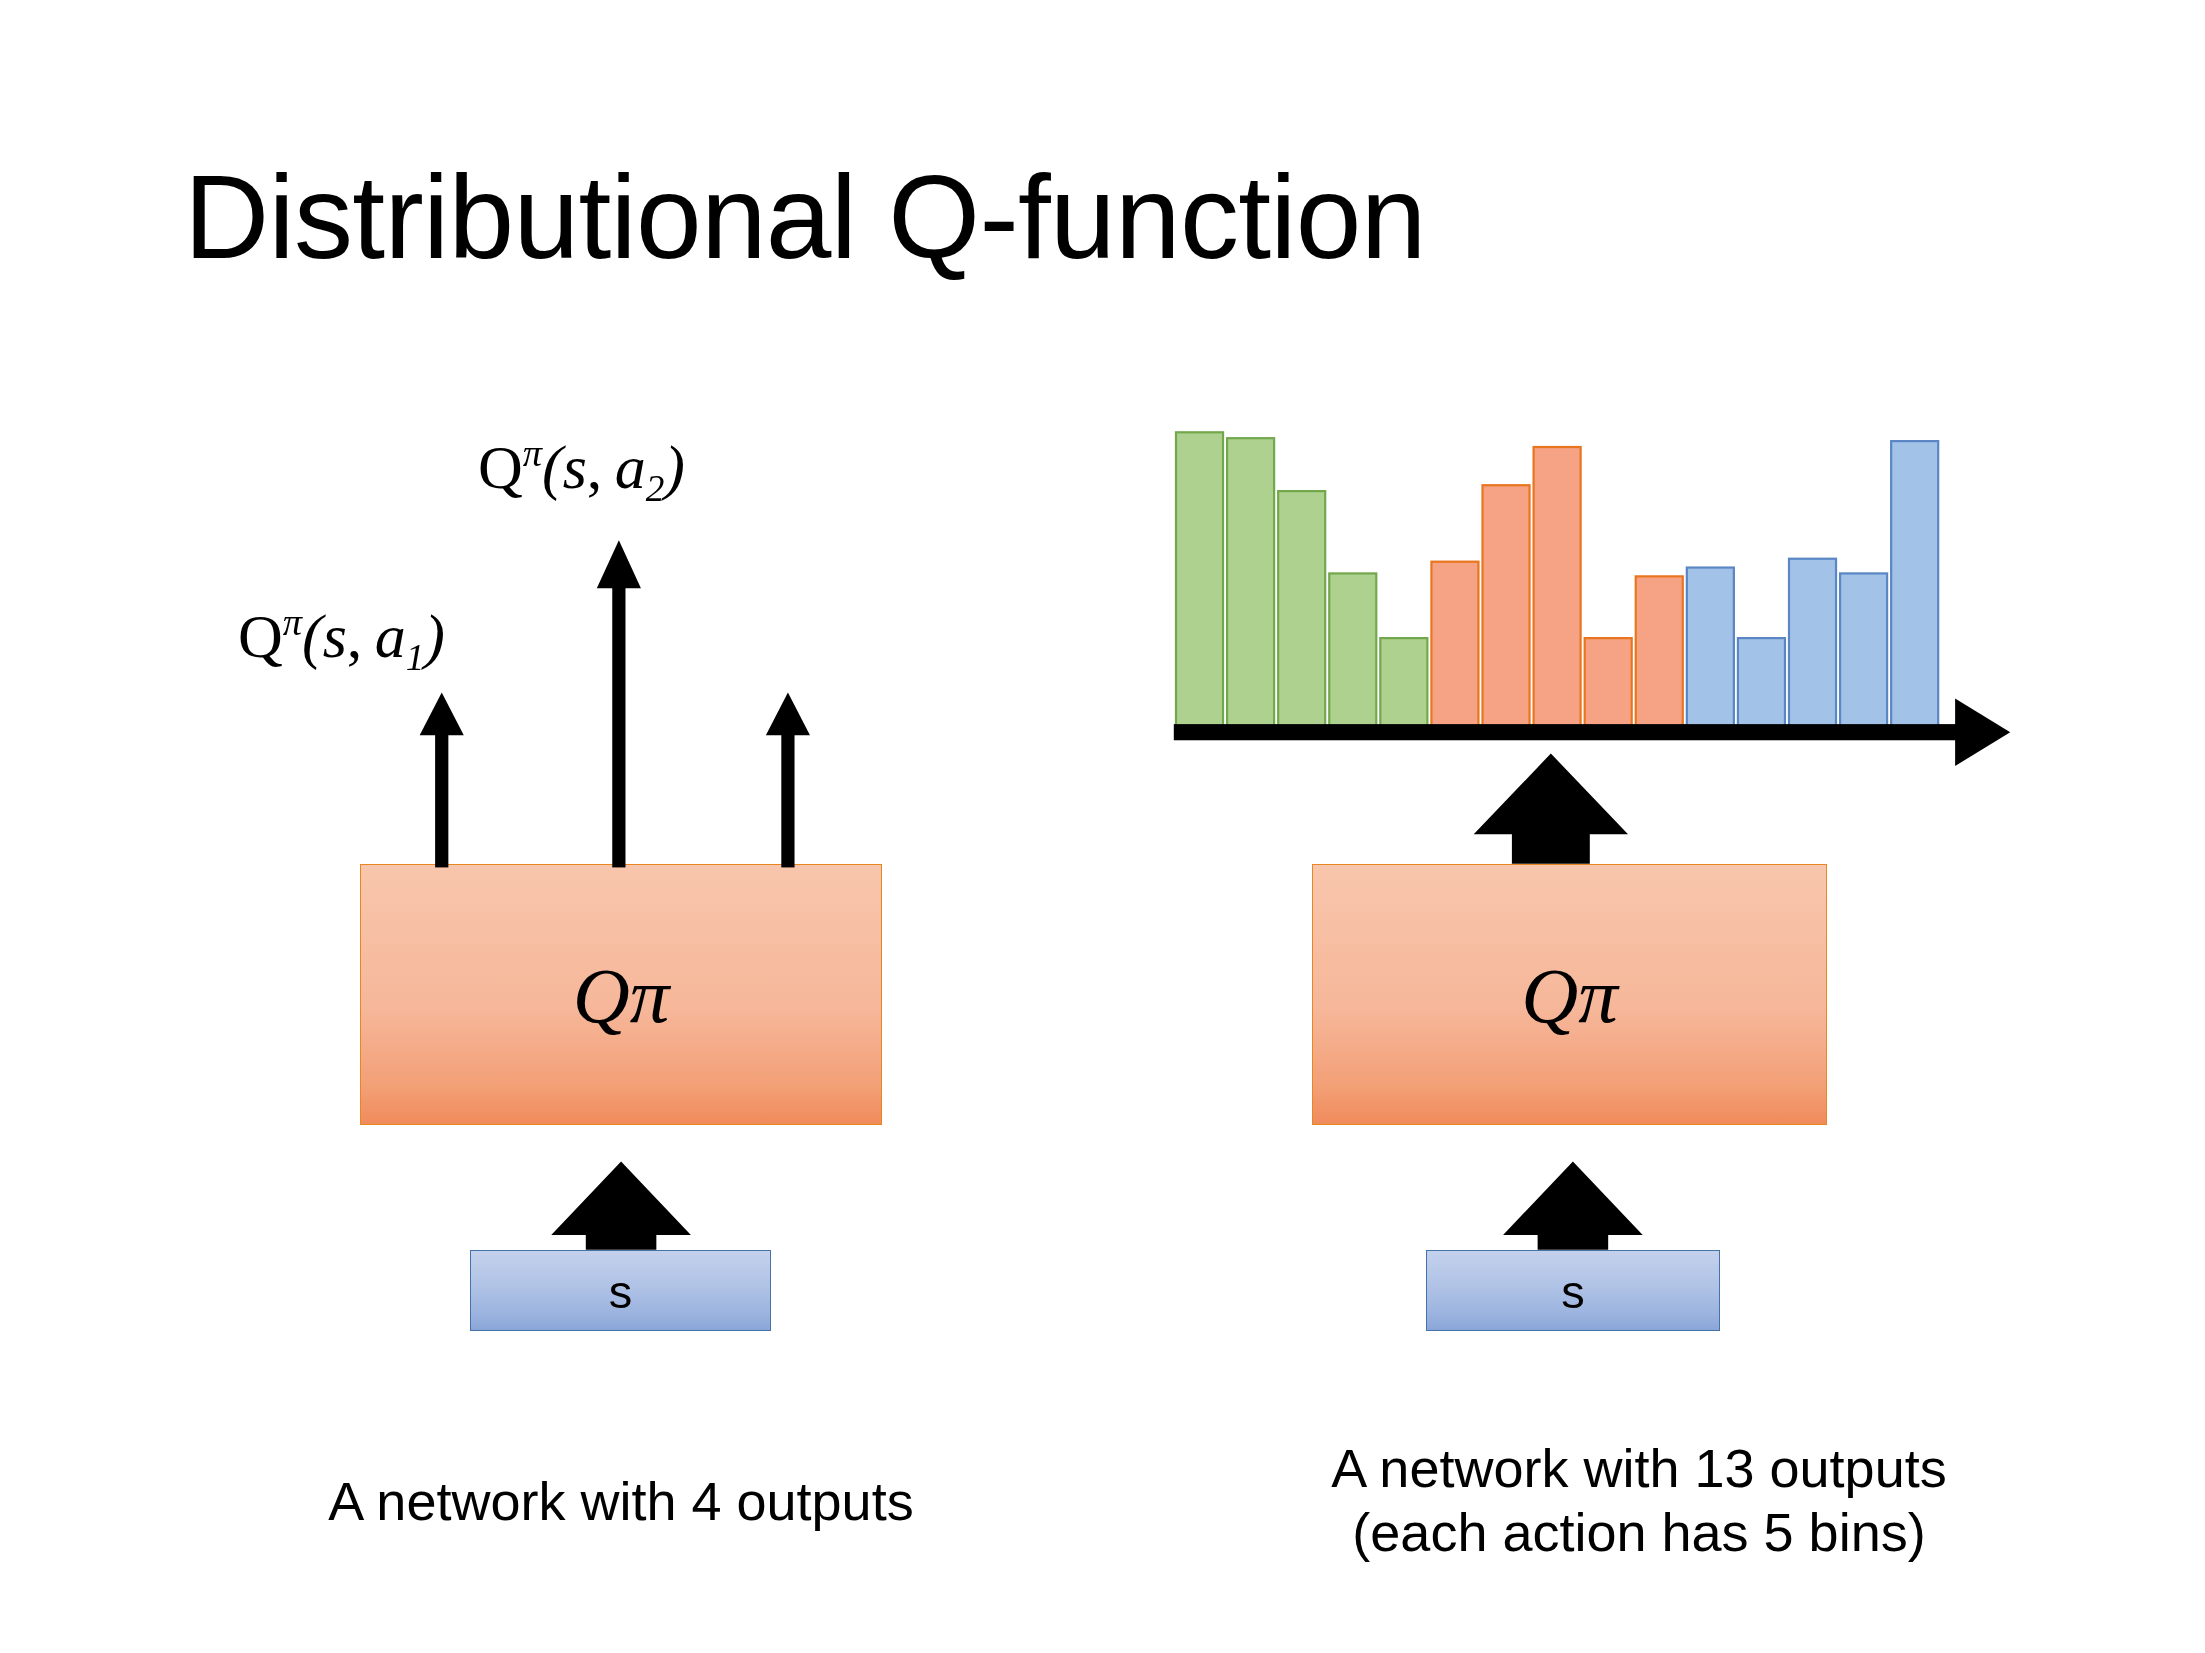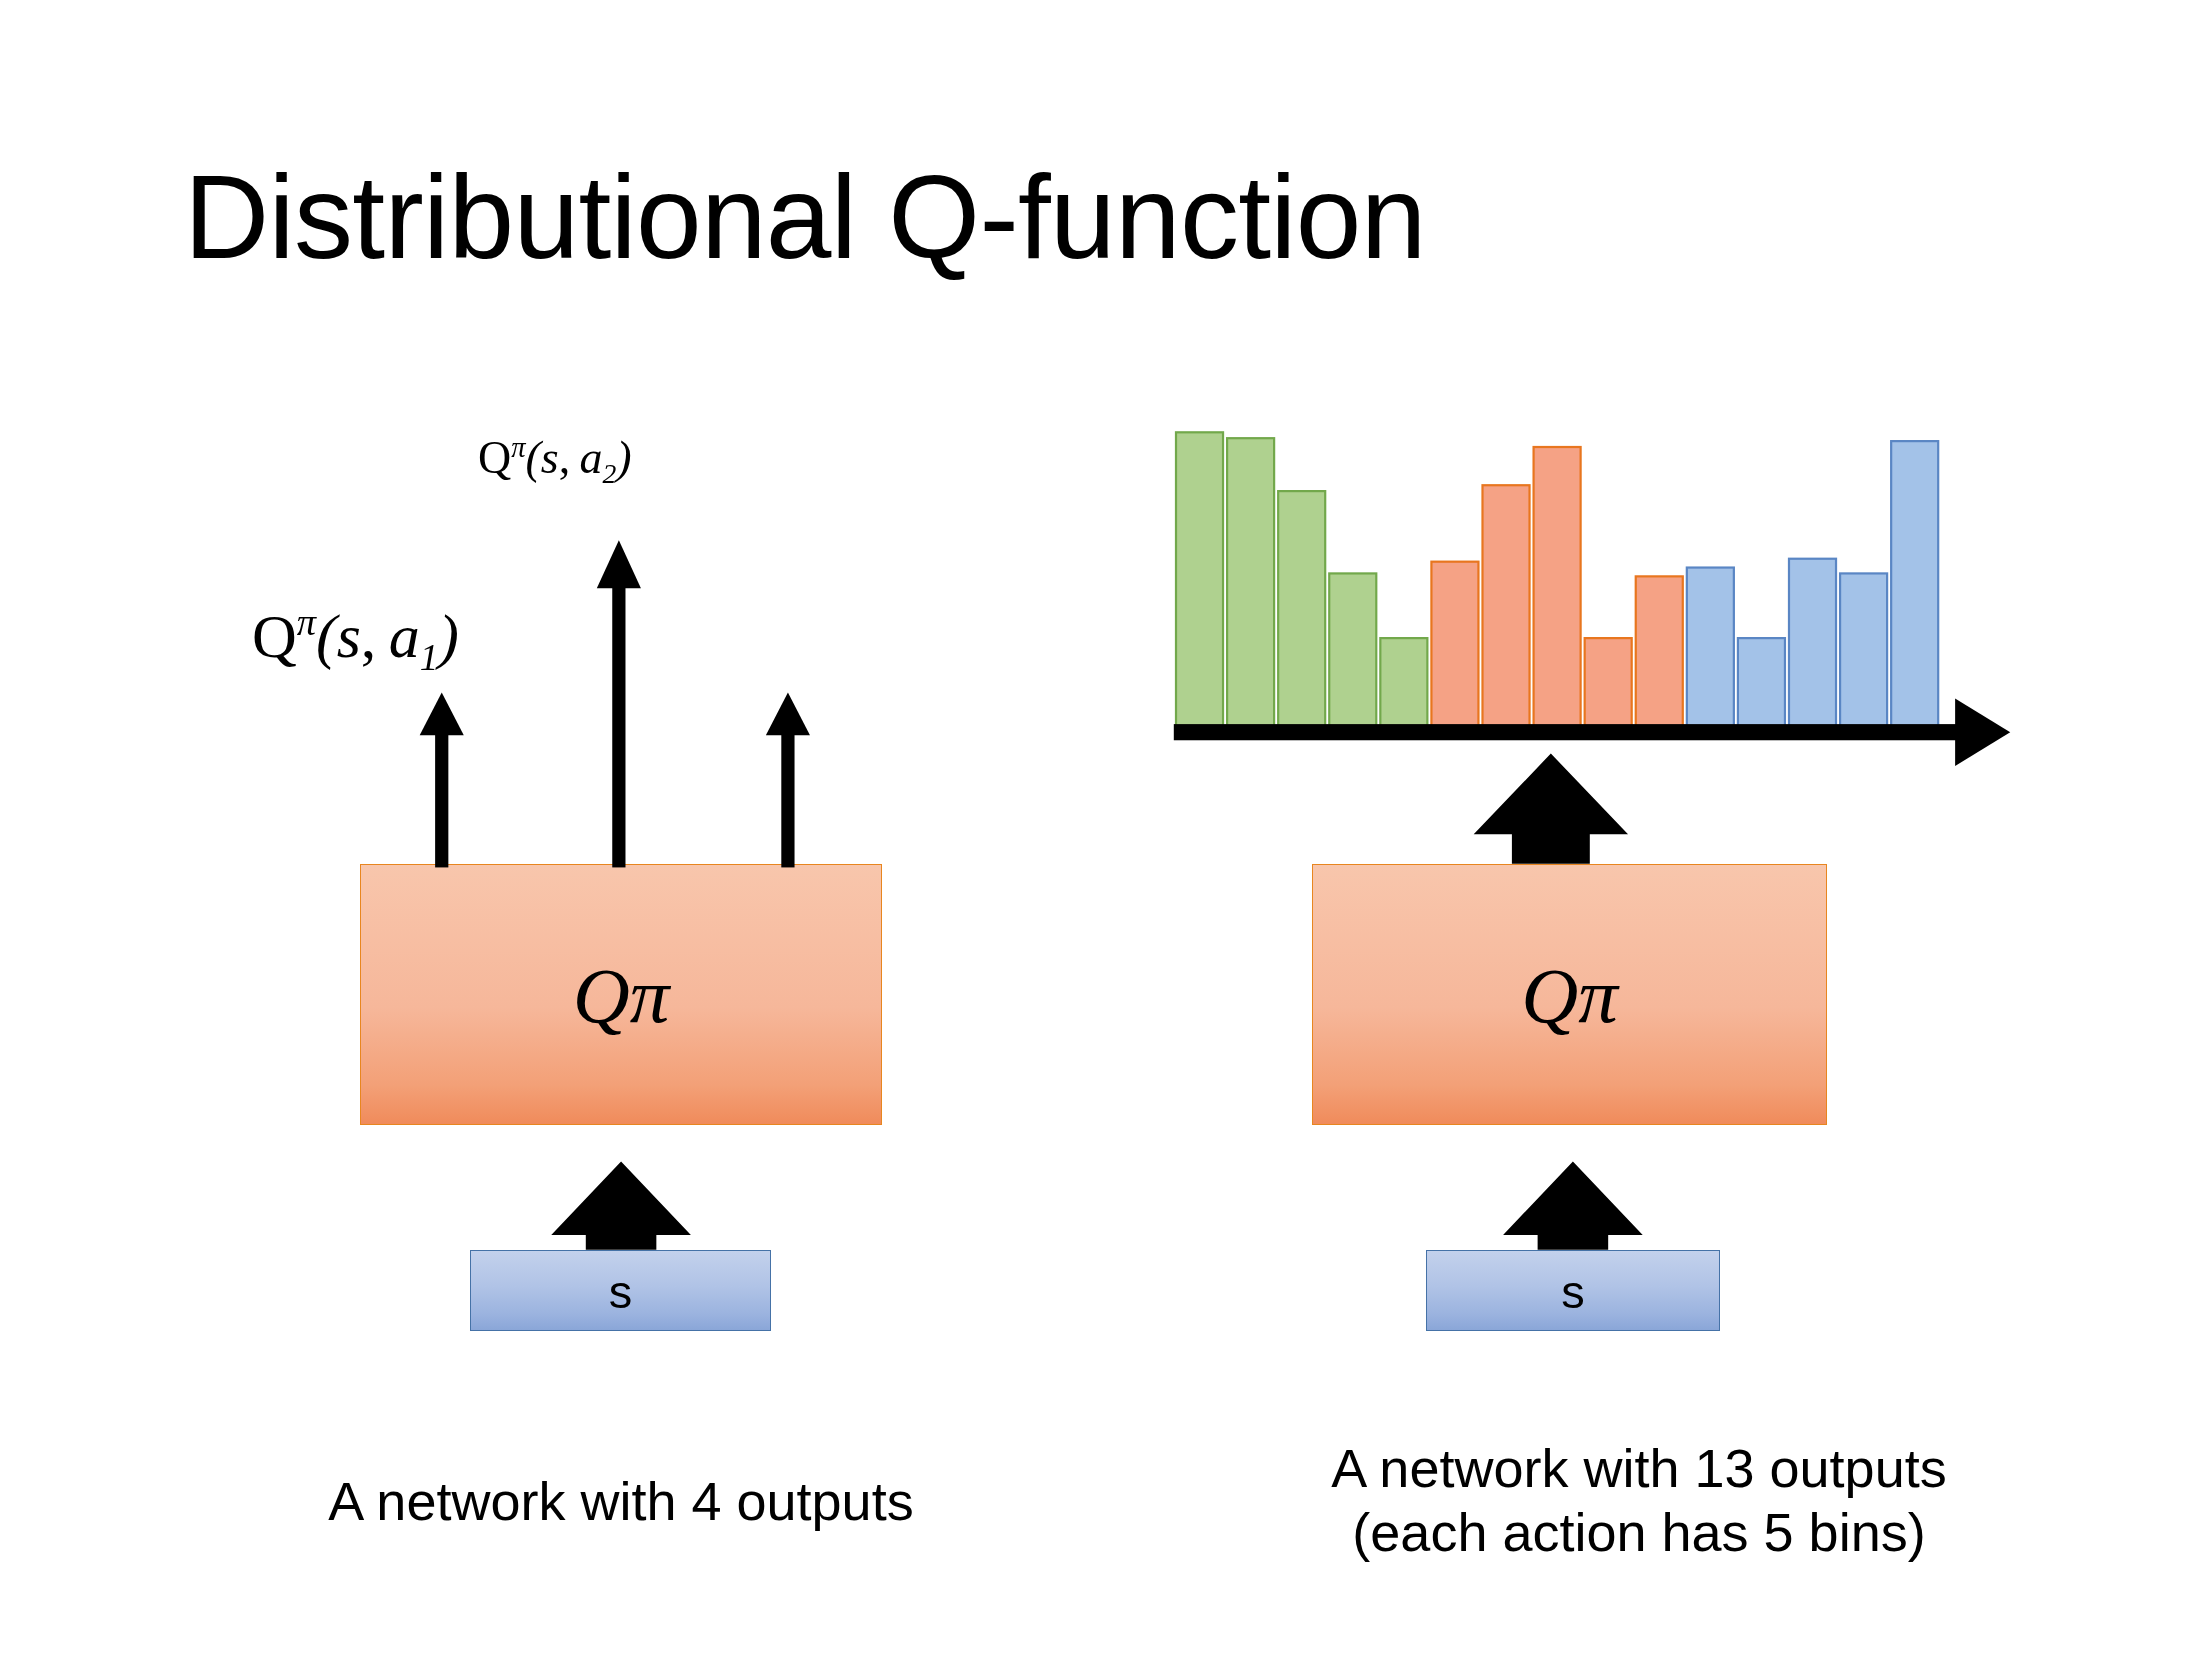--- a/index.html
+++ b/index.html
@@ -114,25 +114,25 @@
     pointer-events: none;
   }
 </style>
 </head>
 <body>
 
 <div id="slide">
 
   <div id="title">Distributional Q-function</div>
 
-  <div class="math" style="left:252px; top:603px; font-size:62px;">
+  <div class="math" style="left:238px; top:603px; font-size:62px;">
     <span class="up">Q</span><span class="sup">π</span><span>(<span>s</span><span class="up">, </span><span>a</span><span class="sub">1</span>)</span>
   </div>
 
-  <div class="math" style="left:478px; top:434px; font-size:46px;">
+  <div class="math" style="left:478px; top:434px; font-size:62px;">
     <span class="up">Q</span><span class="sup">π</span><span>(<span>s</span><span class="up">, </span><span>a</span><span class="sub">2</span>)</span>
   </div>
 
 
   <div class="qbox" style="left:360px; top:864px; width:522px; height:261px;">
     <div class="qbox-label">
       <span>Q</span><span class="sup">π</span>
     </div>
   </div>
 

